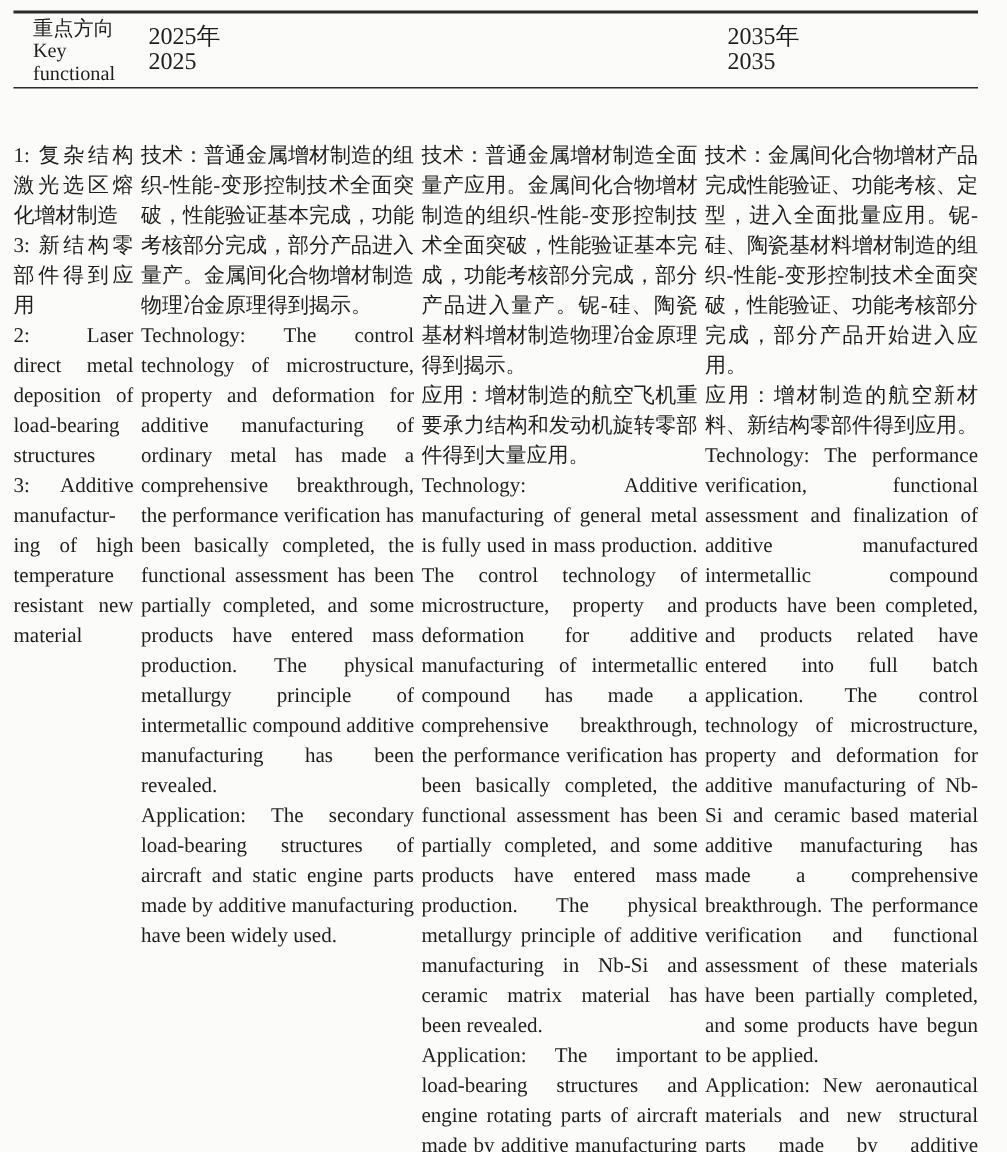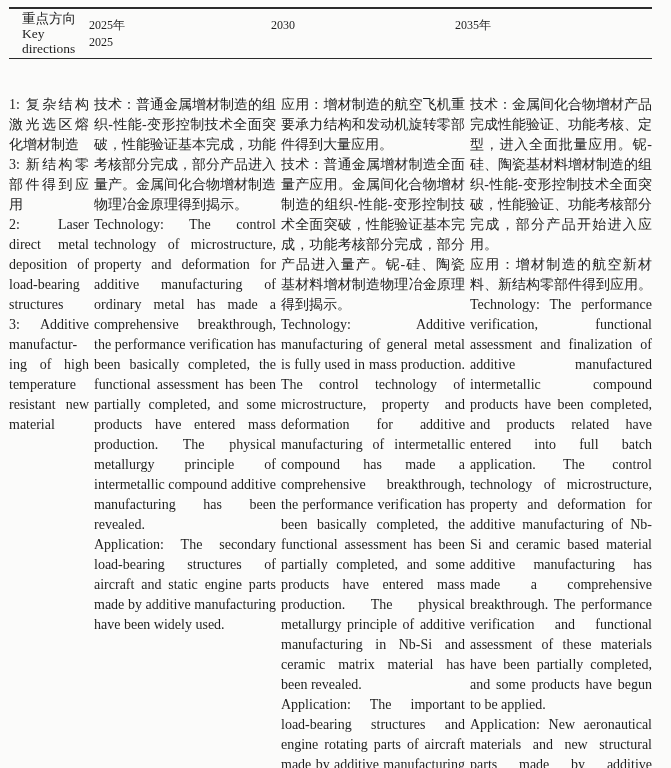--- a/index.html
+++ b/index.html
@@ -14,34 +14,34 @@
     font-family: "Liberation Serif", "DejaVu Serif", serif;
     overflow: hidden;
   }
   .roadmap-table {
     margin: 7px 19px 0 9px;
     border-top: 2px solid #2b2b2b;
   }
   .thead {
     display: grid;
     grid-template-columns: 80px 182px 184px 1fr;
-    column-gap: 0;
+    column-gap: 10px;
     border-bottom: 1px solid #2b2b2b;
     padding: 2px 0 2px 0;
     height: 45px;
     overflow: hidden;
   }
   .hc-key {
     padding-left: 13px;
     font-size: 13.5px;
     line-height: 15.2px;
   }
   .hc-year {
     padding-top: 6px;
-    font-size: 12px;
+    font-size: 16px;
     line-height: 16.5px;
   }
   .tbody {
     display: grid;
     grid-template-columns: 80px 182px 184px 1fr;
     column-gap: 5px;
     padding-top: 4px;
     height: 701px;
     border-bottom: 2px solid #2b2b2b;
     overflow: hidden;
@@ -60,52 +60,52 @@
 </style>
 </head>
 <body>
 
 <div class="roadmap-table">
 
   <div class="thead">
     <div class="cell hc-key">
       <div>重点方向</div>
       <div>Key</div>
-      <div>directions</div>
+      <div>functional</div>
     </div>
     <div class="cell hc-year">
       <div>2025年</div>
       <div>2025</div>
     </div>
     <div class="cell hc-year">
-      <div>2030</div>
     </div>
     <div class="cell hc-year">
       <div>2035年</div>
+      <div>2035</div>
     </div>
   </div>
 
   <div class="tbody">
 
     <div class="cell">
       <p lang="zh">1: 复杂结构激光选区熔化增材制造</p>
       <p lang="zh">3: 新结构零部件得到应用</p>
       <p lang="en">2: Laser direct metal deposition of load-bearing structures</p>
       <p lang="en">3: Additive manufactur-ing of high temperature resistant new material</p>
     </div>
 
     <div class="cell">
       <p lang="zh">技术：普通金属增材制造的组织-性能-变形控制技术全面突破，性能验证基本完成，功能考核部分完成，部分产品进入量产。金属间化合物增材制造物理冶金原理得到揭示。</p>
       <p lang="en">Technology: The control technology of microstructure, property and deformation for additive manufacturing of ordinary metal has made a comprehensive breakthrough, the performance verification has been basically completed, the functional assessment has been partially completed, and some products have entered mass production. The physical metallurgy principle of intermetallic compound additive manufacturing has been revealed.</p>
       <p lang="en">Application: The secondary load-bearing structures of aircraft and static engine parts made by additive manufacturing have been widely used.</p>
     </div>
 
     <div class="cell">
+      <p lang="zh">技术：普通金属增材制造全面量产应用。金属间化合物增材制造的组织-性能-变形控制技术全面突破，性能验证基本完成，功能考核部分完成，部分产品进入量产。铌-硅、陶瓷基材料增材制造物理冶金原理得到揭示。</p>
       <p lang="zh">应用：增材制造的航空飞机重要承力结构和发动机旋转零部件得到大量应用。</p>
-      <p lang="zh">技术：普通金属增材制造全面量产应用。金属间化合物增材制造的组织-性能-变形控制技术全面突破，性能验证基本完成，功能考核部分完成，部分产品进入量产。铌-硅、陶瓷基材料增材制造物理冶金原理得到揭示。</p>
       <p lang="en">Technology: Additive manufacturing of general metal is fully used in mass production. The control technology of microstructure, property and deformation for additive manufacturing of intermetallic compound has made a comprehensive breakthrough, the performance verification has been basically completed, the functional assessment has been partially completed, and some products have entered mass production. The physical metallurgy principle of additive manufacturing in Nb-Si and ceramic matrix material has been revealed.</p>
       <p lang="en">Application: The important load-bearing structures and engine rotating parts of aircraft made by additive manufacturing have been widely used.</p>
     </div>
 
     <div class="cell">
       <p lang="zh">技术：金属间化合物增材产品完成性能验证、功能考核、定型，进入全面批量应用。铌-硅、陶瓷基材料增材制造的组织-性能-变形控制技术全面突破，性能验证、功能考核部分完成，部分产品开始进入应用。</p>
       <p lang="zh">应用：增材制造的航空新材料、新结构零部件得到应用。</p>
       <p lang="en">Technology: The performance verification, functional assessment and finalization of additive manufactured intermetallic compound products have been completed, and products related have entered into full batch application. The control technology of microstructure, property and deformation for additive manufacturing of Nb-Si and ceramic based material additive manufacturing has made a comprehensive breakthrough. The performance verification and functional assessment of these materials have been partially completed, and some products have begun to be applied.</p>
       <p lang="en">Application: New aeronautical materials and new structural parts made by additive manufacturing are melting.</p>
     </div>

